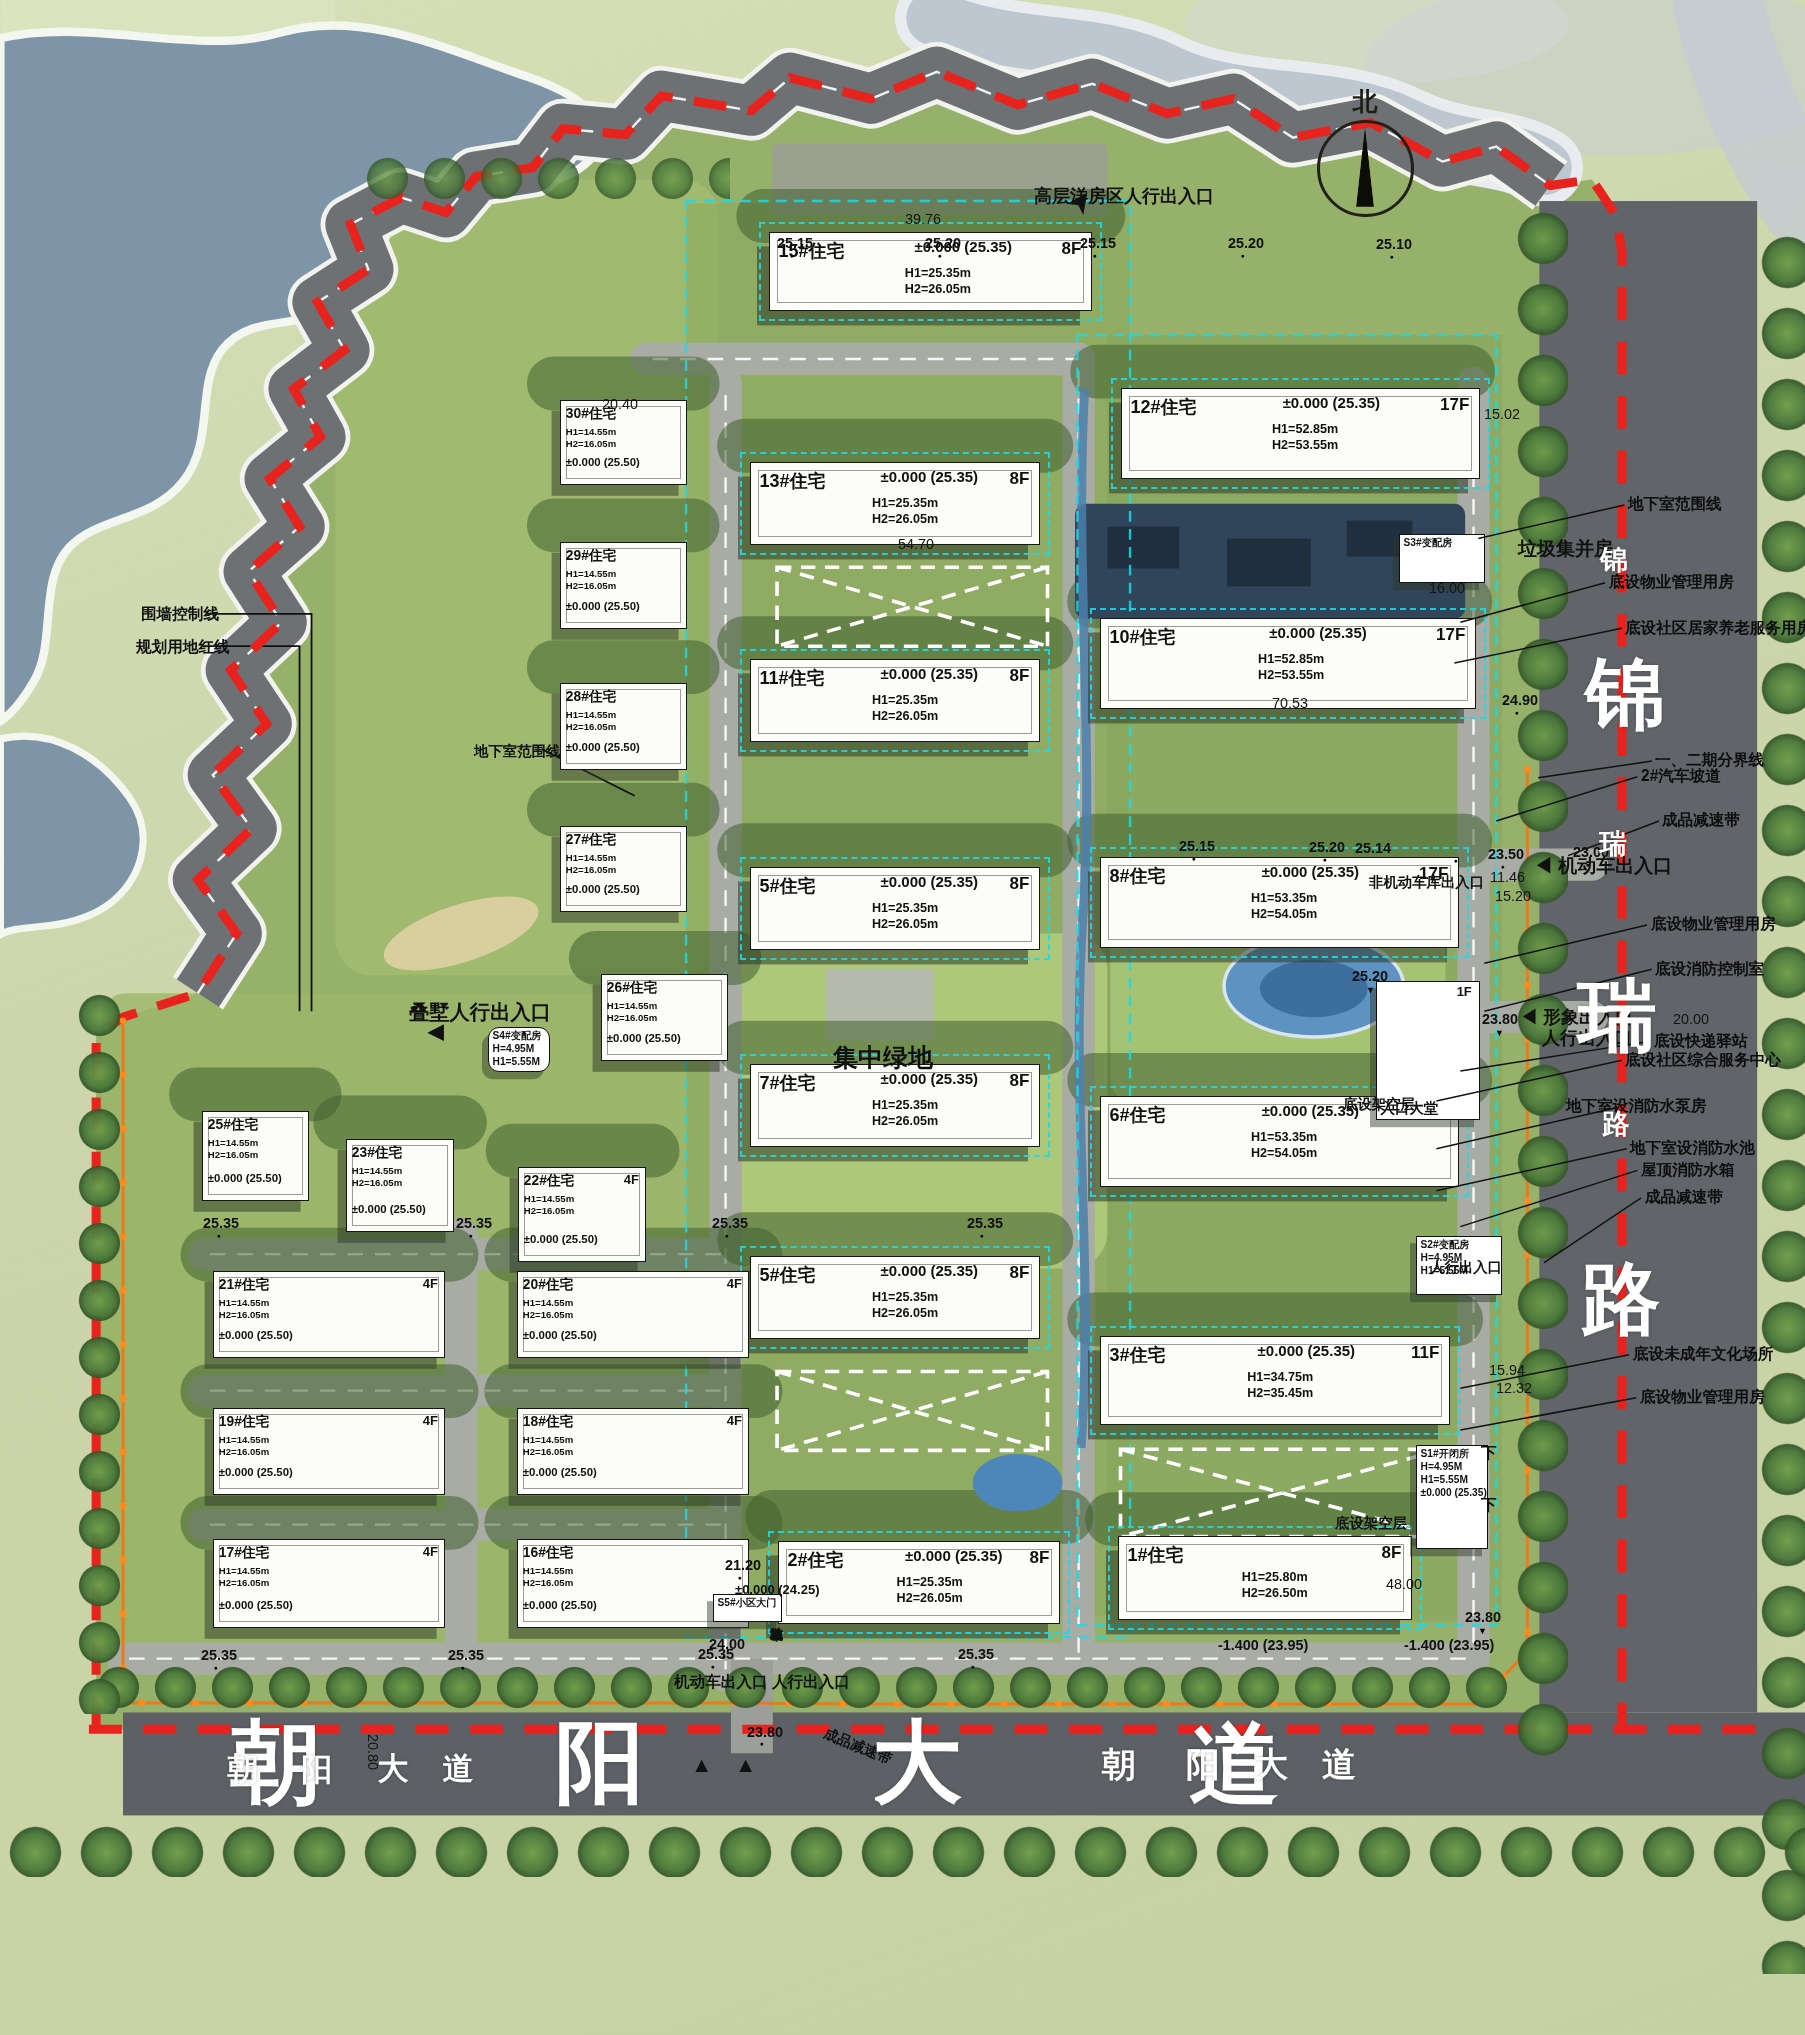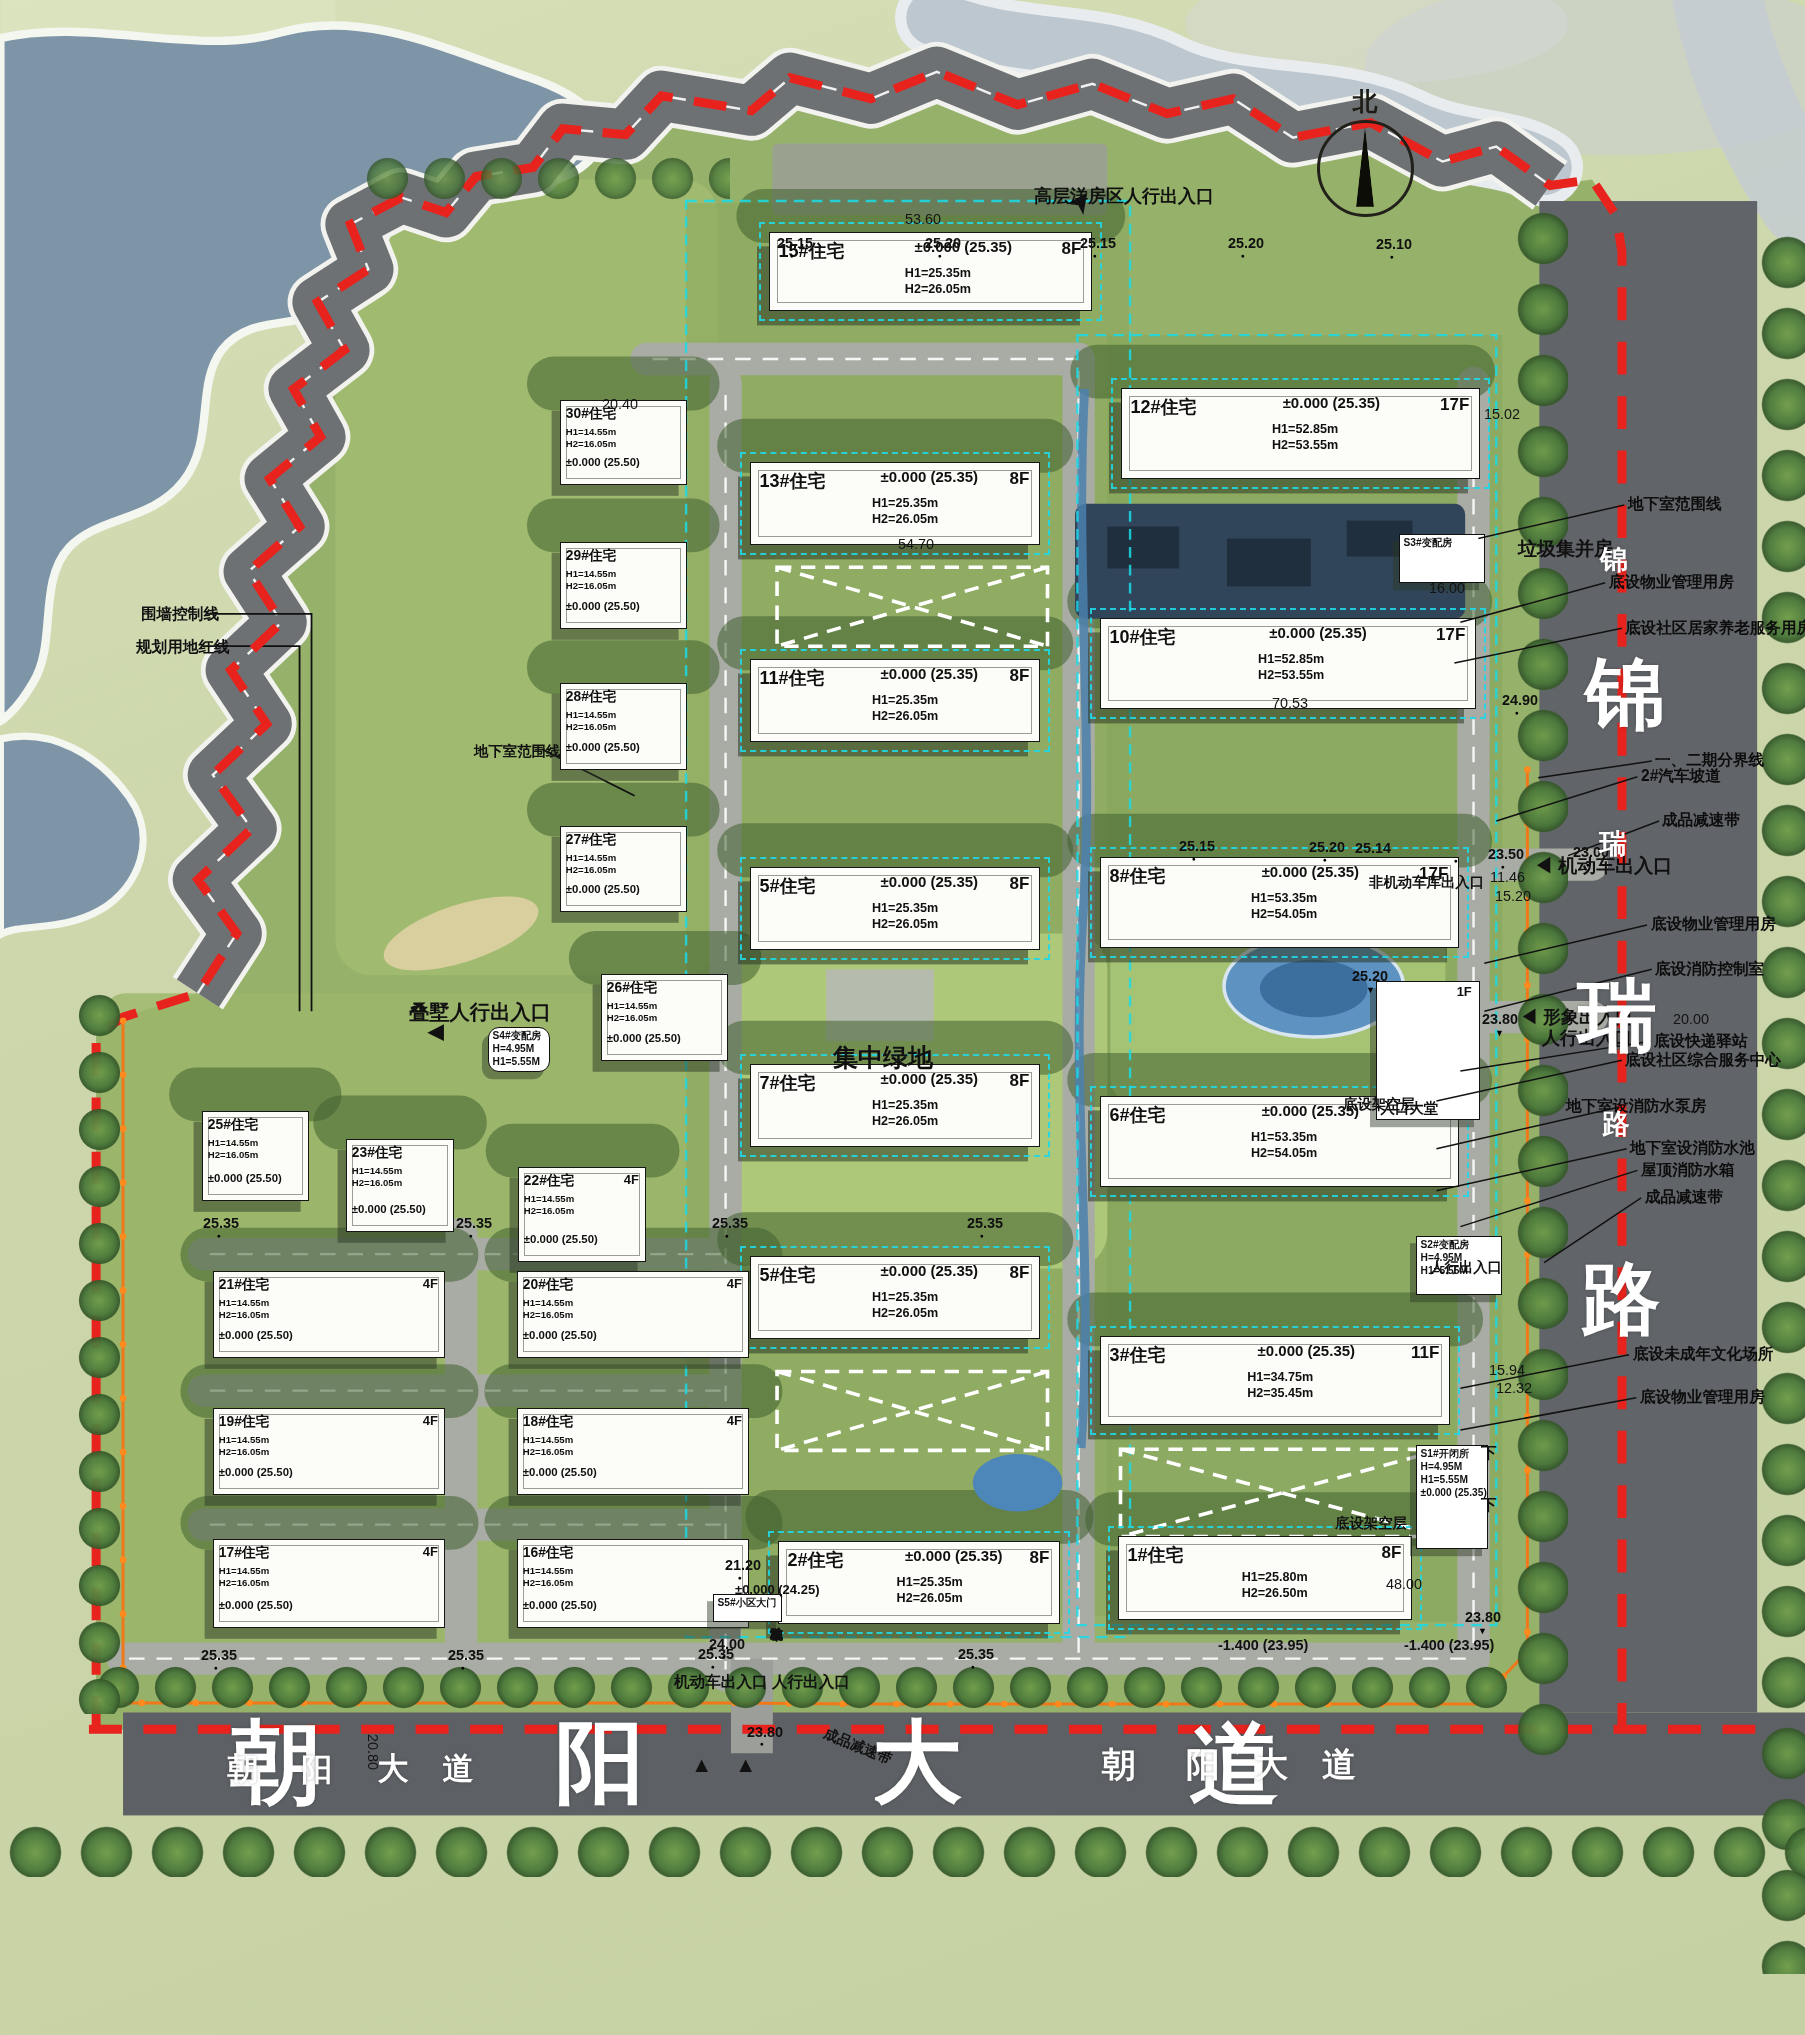--- a/index.html
+++ b/index.html
@@ -498,21 +498,21 @@
       <div class="spot" style="left: 1465px; top: 1609px;">23.80</div>
       <div class="mark" style="left: 1478px; top: 1627px;">▼</div>
       <div class="spot" style="left: 1482px; top: 1011px;">23.80</div>
       <div class="mark" style="left: 1495px; top: 1029px;">▼</div>
       <div class="spot" style="left: 1352px; top: 968px;">25.20</div>
       <div class="mark" style="left: 1366px; top: 986px;">▼</div>
       <div class="spot" style="left: 709px; top: 1636px;">24.00</div>
       <div class="mark" style="left: 722px; top: 1654px; font-size: 6.6px;">●</div>
       <div class="spot" style="left: 725px; top: 1557px;">21.20</div>
       <div class="mark" style="left: 738px; top: 1575px; font-size: 6.6px;">●</div>
-      <div class="dim" style="left: 905px; top: 211px;">53.60</div>
+      <div class="dim" style="left: 905px; top: 211px;">39.76</div>
       <div class="dim" style="left: 898px; top: 536px;">54.70</div>
       <div class="dim" style="left: 1272px; top: 695px;">70.53</div>
       <div class="dim" style="left: 1386px; top: 1576px;">48.00</div>
       <div class="dim" style="left: 602px; top: 396px;">20.40</div>
       <div class="dim" style="left: 1673px; top: 1011px;">20.00</div>
       <div class="dim" style="left: 1489px; top: 1362px;">15.94</div>
       <div class="dim" style="left: 1496px; top: 1380px;">12.32</div>
       <div class="dim" style="left: 1490px; top: 869px;">11.46</div>
       <div class="dim" style="left: 1495px; top: 888px;">15.20</div>
       <div class="dim" style="left: 1484px; top: 406px;">15.02</div>

